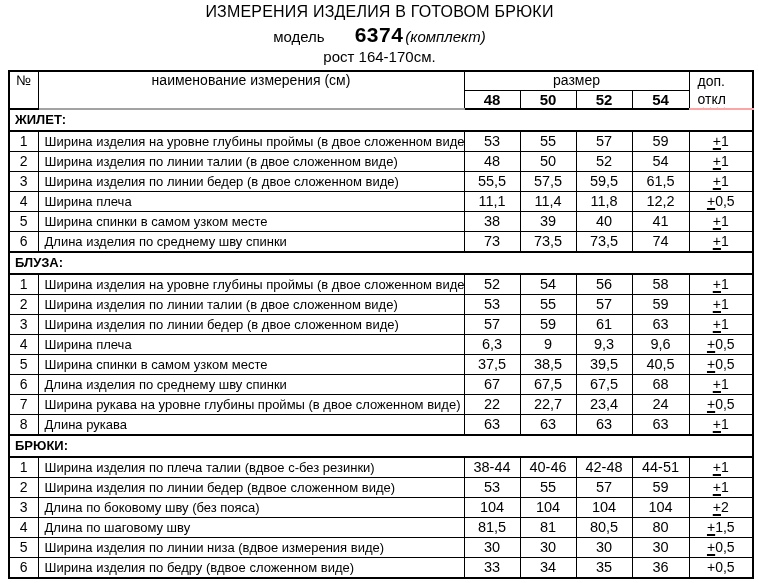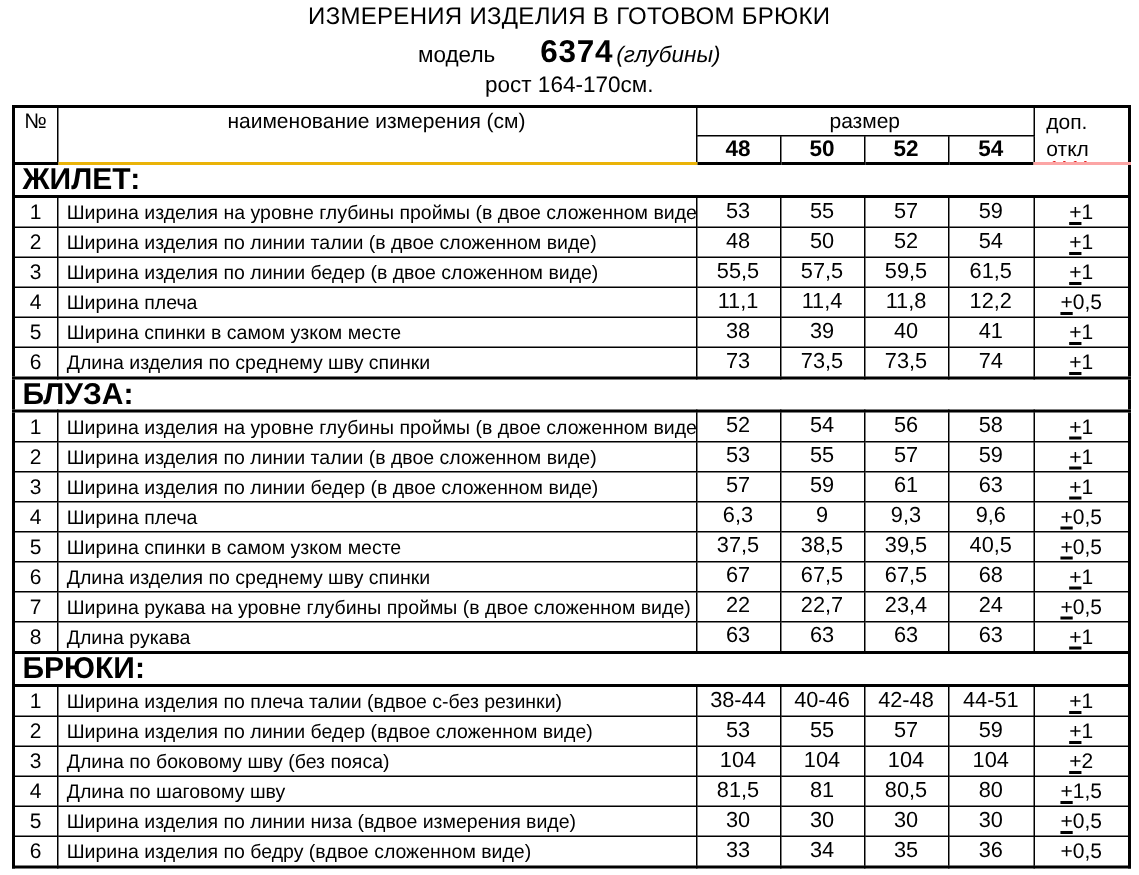--- a/index.html
+++ b/index.html
@@ -19,51 +19,51 @@
     border-collapse:collapse; table-layout:fixed;
     margin-left:8px; width:744px;
     border:2px solid #000;
   }
   .meas th, .meas td {
     border:1px solid #000;
     overflow:hidden; white-space:nowrap;
   }
   thead th { font-weight:normal; font-size:14px; height:17px; line-height:17px; padding:0; text-align:center; }
   th.h-num { vertical-align:top; border-bottom:2px solid #000; }
-  th.h-name { vertical-align:top; border-bottom:2px solid #eab308; }
+  th.h-name { vertical-align:top; border-bottom:2px solid #a3a3a3; }
   th.h-size { font-weight:bold; font-size:15px; border-bottom:2px solid #000; }
   th.h-tol { vertical-align:top; border-bottom:2px solid #fca5a5; padding:0 0 0 8px; text-align:left; }
   th.h-tol .tol-line { height:18px; line-height:19px; }
   .wavy-underline {
     text-decoration:underline wavy #e00000;
     text-decoration-thickness:1px;
     text-underline-offset:3px;
   }
 
   tr.section-row td {
     border-top:2px solid #000; border-bottom:2px solid #000;
-    font-weight:bold; font-size:20px; text-align:left;
+    font-weight:bold; font-size:13px; text-align:left;
     height:20px; line-height:20px; padding:0 0 0 5px;
   }
   tr.data-row td { height:19px; line-height:19px; padding:0; text-align:center; font-size:14px; }
   tr.data-row td.c-name { text-align:left; padding-left:6px; font-size:13px; }
   tr.data-row td.c-val { font-size:14.5px; }
   tr.data-row td.c-tol { font-size:14px; }
   .pm-u {
     text-decoration:underline;
     text-decoration-thickness:1.5px;
     text-underline-offset:2px;
   }
 </style>
 </head>
 <body>
 
 <div class="doc-header">
   <div class="doc-title">ИЗМЕРЕНИЯ ИЗДЕЛИЯ В ГОТОВОМ БРЮКИ</div>
-  <div class="model-line"><span>модель</span><span class="model-number">6374</span><span class="model-suffix">(глубины)</span></div>
+  <div class="model-line"><span>модель</span><span class="model-number">6374</span><span class="model-suffix">(комплект)</span></div>
   <div class="height-line">рост 164-170см.</div>
 </div>
 
 <table class="meas">
   <colgroup>
     <col style="width:29px">
     <col style="width:426px">
     <col style="width:56px">
     <col style="width:56px">
     <col style="width:56px">

